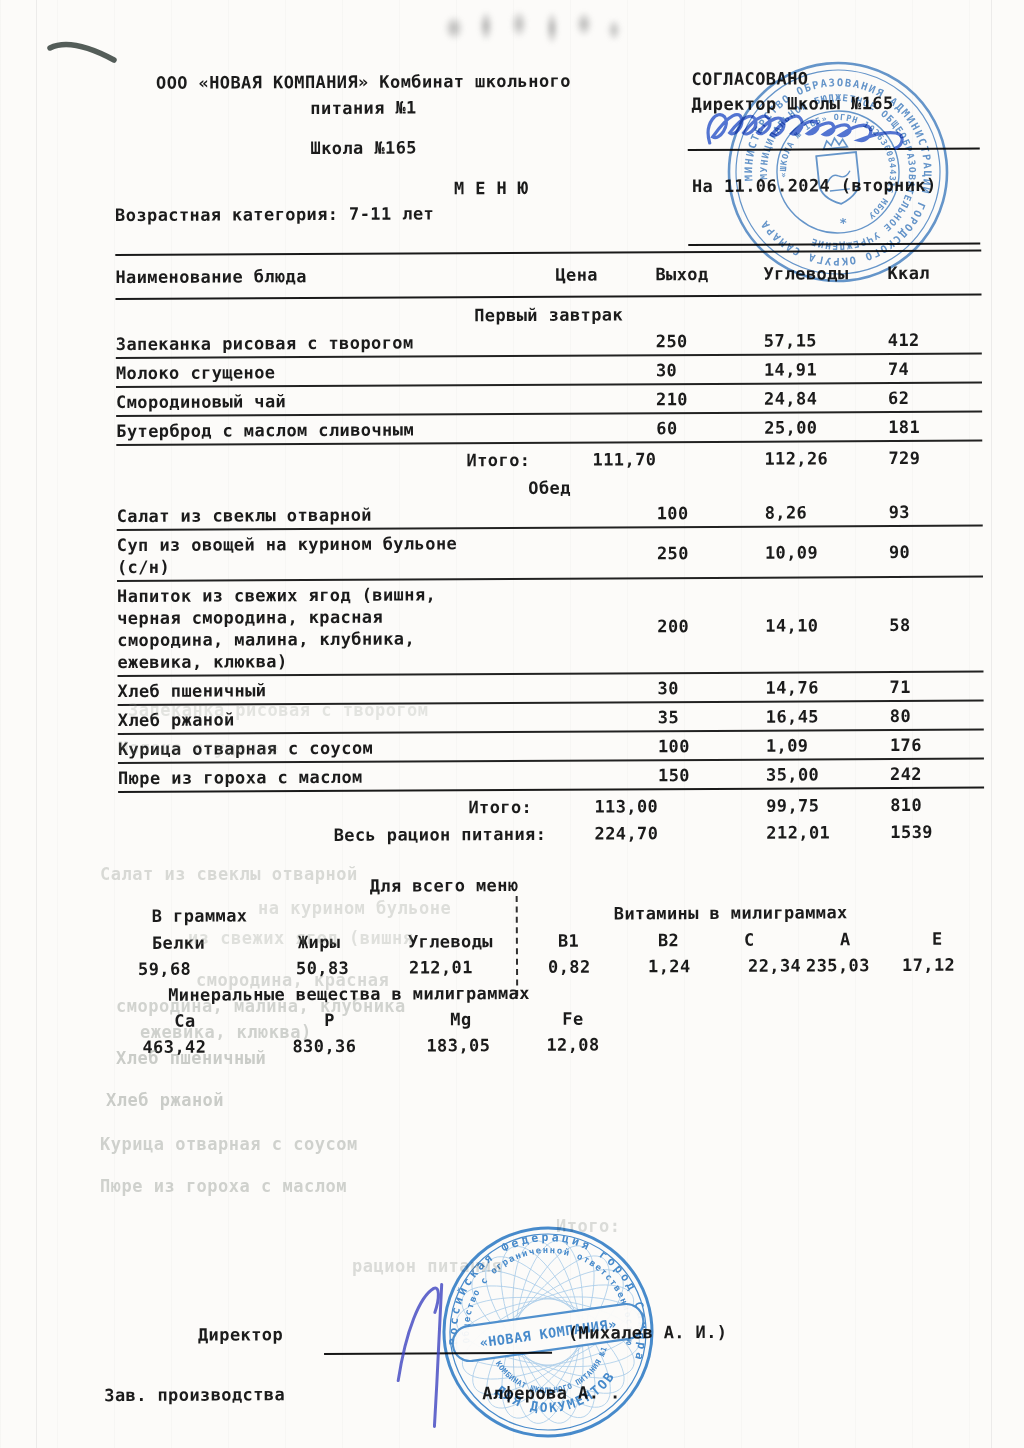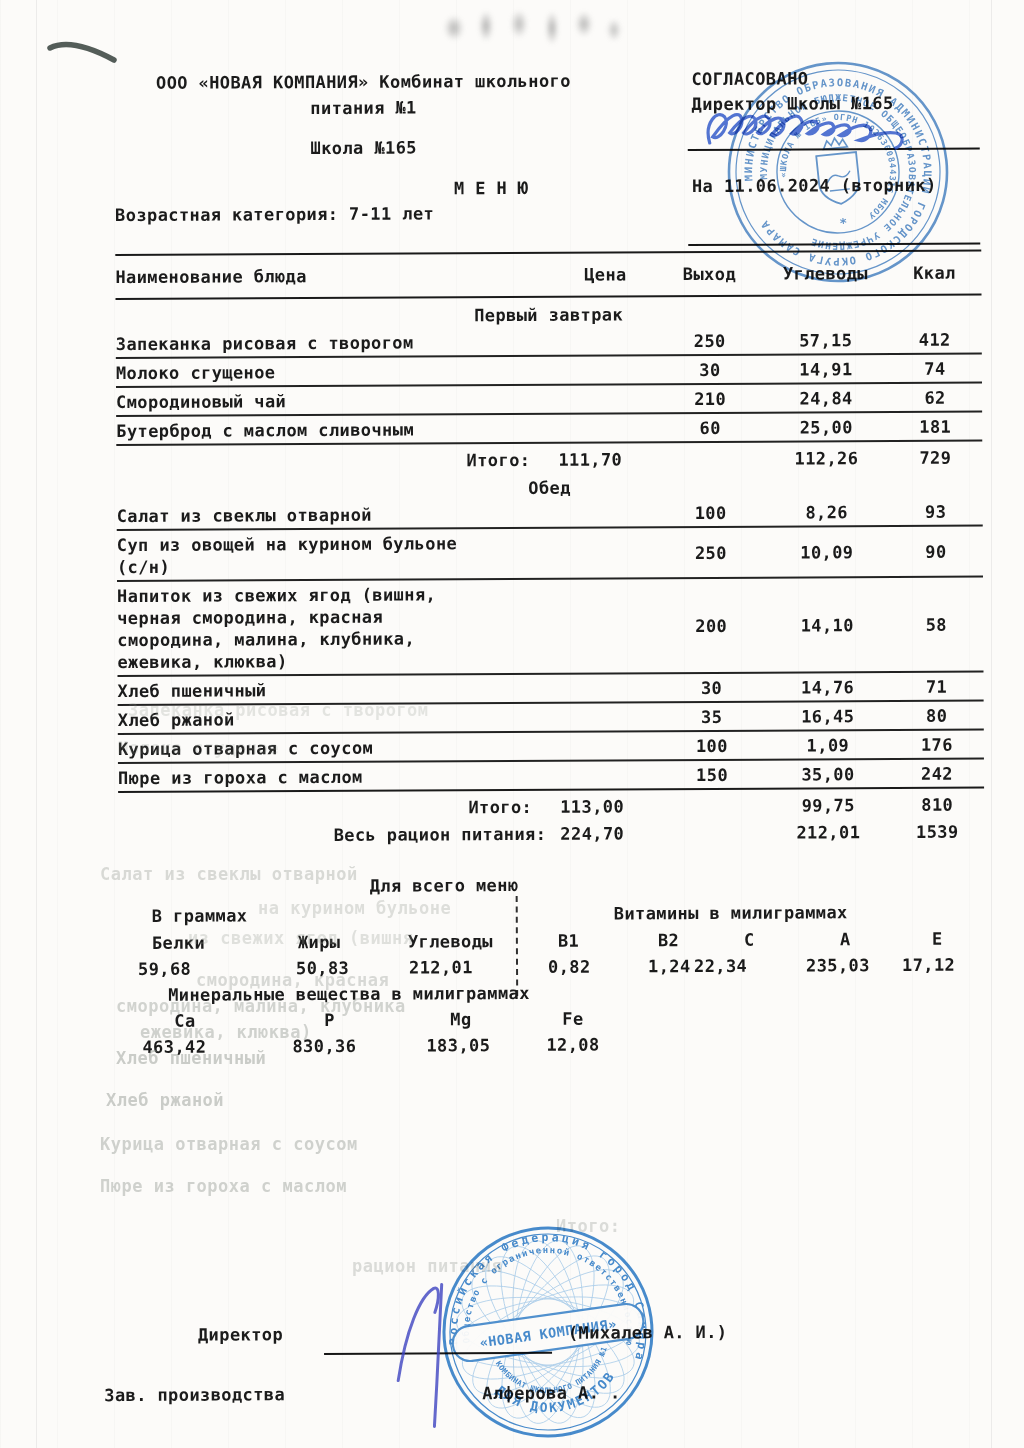--- a/index.html
+++ b/index.html
@@ -15,28 +15,28 @@
   .rule{position:absolute;height:2px;background:#161616;}
   
   .ghost-layer{position:absolute;inset:0;z-index:1;pointer-events:none;}
   .ghost{position:absolute;font-weight:bold;font-size:17px;letter-spacing:.5px;color:#8e948d;filter:blur(.5px);white-space:pre;}
   
   .table{position:absolute;left:117px;top:252px;width:866px;border-top:2.5px solid #1a1a1a;z-index:2;}
   .grid{display:grid;grid-template-columns:440px 100px 108px 124px 94px;align-items:center;}
   .thead{height:42px;border-bottom:2.5px solid #1a1a1a;}
   .c{font-weight:bold;font-size:17px;line-height:22px;color:#1b1b1b;letter-spacing:.4px;}
   .name{text-align:left;white-space:pre-line;}
-  .num,.price,.out,.carbs,.kcal{text-align:center;}
+  .num,.price,.out,.carbs,.kcal{text-align:left;}
   .stitle{height:23px;padding-top:7px;text-align:center;font-weight:bold;font-size:17px;color:#1b1b1b;letter-spacing:.4px;}
   .stitle2{height:22px;padding-top:4px;}
   .mrow{padding:3px 0 2px;border-bottom:2px solid #222;}
   .trow{padding:5px 0 3px;}
   .tlabel{text-align:right;padding-right:26px;}
   .glabel{text-align:right;padding-right:12px;}
-  .tprice{text-align:left;padding-left:2px;}
+  .tprice{text-align:right;padding-left:2px;}
   .thick{border-bottom:2.5px solid #1a1a1a;}
   
   .nut{z-index:2;}
   .divider{position:absolute;left:514px;top:896px;height:100px;border-left:2px dashed #2f2f2f;z-index:2;}
   
   .stamp{position:absolute;mix-blend-mode:multiply;z-index:4;pointer-events:none;}
   .ink{position:absolute;z-index:3;pointer-events:none;}
   .smudge{position:absolute;left:424px;top:2px;width:220px;height:44px;z-index:1;filter:blur(2.5px);opacity:.55;
     background:
      radial-gradient(14px 18px at 30px 26px,#777 0,transparent 70%),
@@ -237,21 +237,21 @@
     <div class="abs t nut" style="left:294px;top:956px">50,83</div>
     <div class="abs t nut" style="left:407px;top:956px">212,01</div>
 
     <div class="abs t nut" style="left:556px;top:930px">B1</div>
     <div class="abs t nut" style="left:656px;top:930px">B2</div>
     <div class="abs t nut" style="left:742px;top:930px">C</div>
     <div class="abs t nut" style="left:838px;top:930px">A</div>
     <div class="abs t nut" style="left:930px;top:930px">E</div>
     <div class="abs t nut" style="left:546px;top:956px">0,82</div>
     <div class="abs t nut" style="left:646px;top:956px">1,24</div>
-    <div class="abs t nut" style="left:692px;top:956px">22,34</div>
+    <div class="abs t nut" style="left:746px;top:956px">22,34</div>
     <div class="abs t nut" style="left:804px;top:956px">235,03</div>
     <div class="abs t nut" style="left:900px;top:956px">17,12</div>
 
     <div class="abs t nut" style="left:166px;top:982px">Минеральные вещества в милиграммах</div>
     <div class="abs t nut" style="left:172px;top:1008px">Ca</div>
     <div class="abs t nut" style="left:322px;top:1008px">P</div>
     <div class="abs t nut" style="left:448px;top:1008px">Mg</div>
     <div class="abs t nut" style="left:560px;top:1008px">Fe</div>
     <div class="abs t nut" style="left:140px;top:1034px">463,42</div>
     <div class="abs t nut" style="left:290px;top:1034px">830,36</div>

